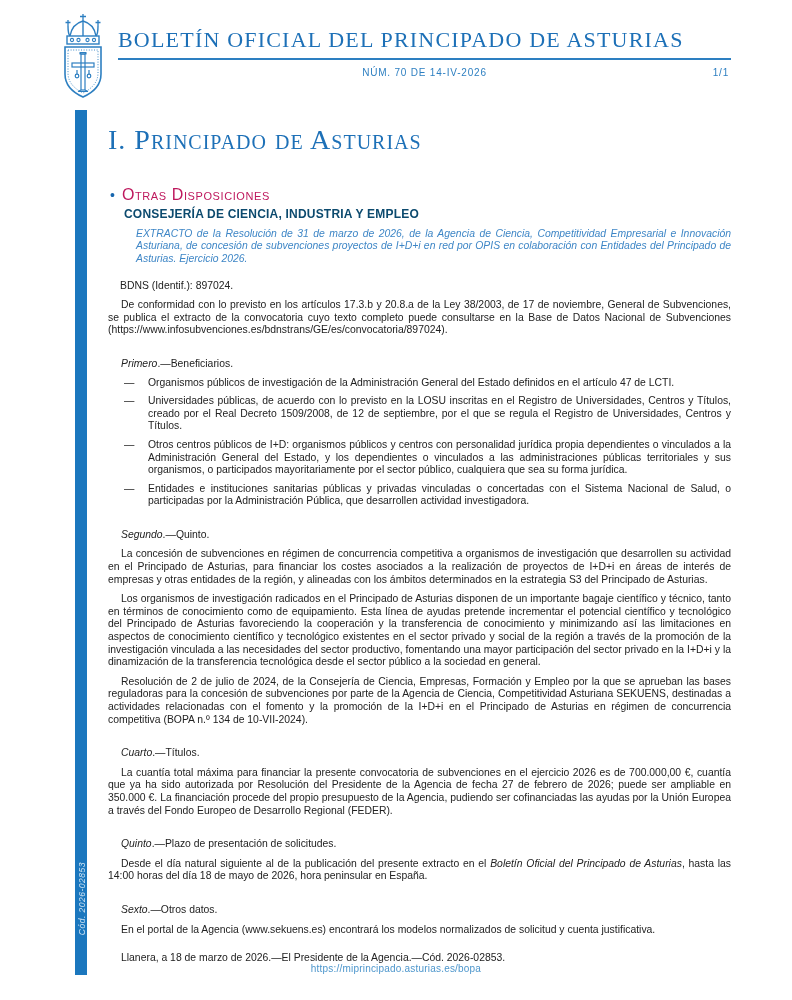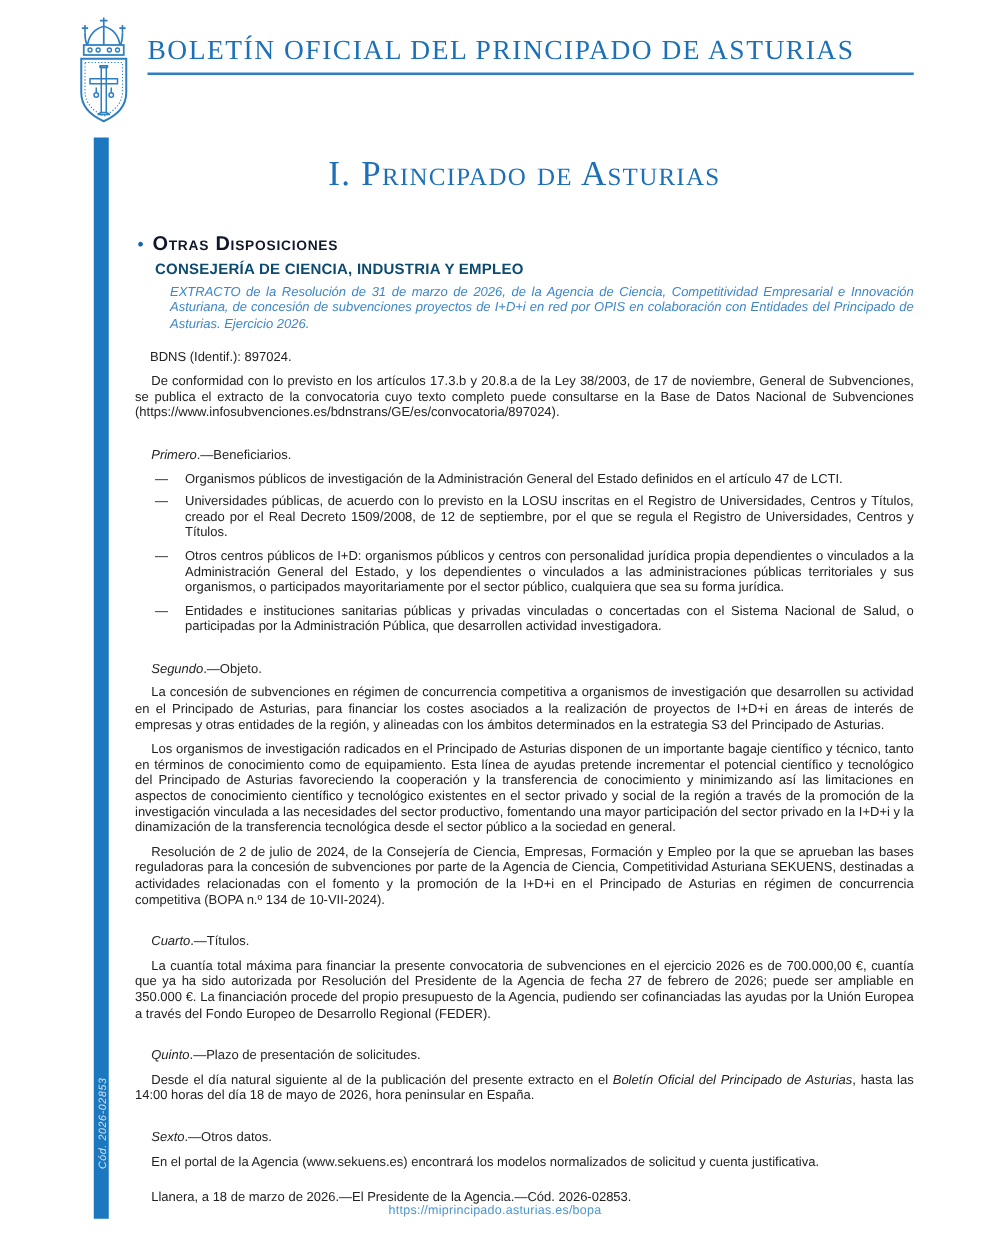--- a/index.html
+++ b/index.html
@@ -68,35 +68,34 @@
     font-size: 10.4px;
     line-height: 12.6px;
   }
   .doc-title {
     font-family: "Liberation Serif", "DejaVu Serif", serif;
     font-variant: small-caps;
     font-weight: normal;
     font-size: 28px;
     letter-spacing: 1px;
     color: #1d70b7;
-    text-align: center;
     margin: 4px 0 42px 0;
   }
   .category-row {
     display: flex;
     align-items: baseline;
     margin-left: 2px;
   }
   .category-bullet { color: #1766ae; font-size: 14px; margin-right: 7px; }
   .category {
     font-variant: small-caps;
-    font-weight: bold;
+    font-weight: normal;
     font-size: 16px;
     letter-spacing: 0.6px;
-    color: #0f172a;
+    color: #be185d;
   }
   .department {
     margin: 7px 0 0 16px;
     font-size: 12px;
     letter-spacing: 0.2px;
     color: #0c4a6e;
   }
   .agency {
     margin: 8px 0 0 12px;
     font-size: 10.4px;
@@ -169,20 +168,24 @@
           <path d="M20 79.5 h10 M20 79.5 l3 -1.5 M30 79.5 l-3 -1.5"></path>
           <path d="M19 58 v4 M31 58 v4"></path>
           <circle cx="19" cy="64" r="1.8"></circle>
           <circle cx="31" cy="64" r="1.8"></circle>
         </g>
       </svg>
     </div>
     <div class="head-main">
       <div class="masthead">BOLETÍN OFICIAL DEL PRINCIPADO DE ASTURIAS</div>
       <div class="head-rule"></div>
+      <div class="issue-row">
+        <span>NÚM. 70 DE 14-IV-2026</span>
+        <span class="page-num">1/1</span>
+      </div>
     </div>
   </header>
 
   <div class="spine-bar">
     <span class="spine-code">Cód. 2026-02853</span>
   </div>
 
   <main class="content">
     <h1 class="doc-title">I. Principado de Asturias</h1>
 
@@ -209,21 +212,21 @@
     </div>
     <div class="bullet-item">
       <span class="dash-marker">—</span>
       <span>Otros centros públicos de I+D: organismos públicos y centros con personalidad jurídica propia dependientes o vinculados a la Administración General del Estado, y los dependientes o vinculados a las administraciones públicas territoriales y sus organismos, o participados mayoritariamente por el sector público, cualquiera que sea su forma jurídica.</span>
     </div>
     <div class="bullet-item">
       <span class="dash-marker">—</span>
       <span>Entidades e instituciones sanitarias públicas y privadas vinculadas o concertadas con el Sistema Nacional de Salud, o participadas por la Administración Pública, que desarrollen actividad investigadora.</span>
     </div>
 
-    <p class="sec-heading"><i>Segundo</i><span>.—Objeto.</span></p>
+    <p class="sec-heading"><i>Segundo</i><span>.—Quinto.</span></p>
     <p class="body">La concesión de subvenciones en régimen de concurrencia competitiva a organismos de investigación que desarrollen su actividad en el Principado de Asturias, para financiar los costes asociados a la realización de proyectos de I+D+i en áreas de interés de empresas y otras entidades de la región, y alineadas con los ámbitos determinados en la estrategia S3 del Principado de Asturias.</p>
     <p class="body">Los organismos de investigación radicados en el Principado de Asturias disponen de un importante bagaje científico y técnico, tanto en términos de conocimiento como de equipamiento. Esta línea de ayudas pretende incrementar el potencial científico y tecnológico del Principado de Asturias favoreciendo la cooperación y la transferencia de conocimiento y minimizando así las limitaciones en aspectos de conocimiento científico y tecnológico existentes en el sector privado y social de la región a través de la promoción de la investigación vinculada a las necesidades del sector productivo, fomentando una mayor participación del sector privado en la I+D+i y la dinamización de la transferencia tecnológica desde el sector público a la sociedad en general.</p>
 
     <p class="body">Resolución de 2 de julio de 2024, de la Consejería de Ciencia, Empresas, Formación y Empleo por la que se aprueban las bases reguladoras para la concesión de subvenciones por parte de la Agencia de Ciencia, Competitividad Asturiana SEKUENS, destinadas a actividades relacionadas con el fomento y la promoción de la I+D+i en el Principado de Asturias en régimen de concurrencia competitiva (BOPA n.º 134 de 10-VII-2024).</p>
 
     <p class="sec-heading"><i>Cuarto</i><span>.—Títulos.</span></p>
     <p class="body">La cuantía total máxima para financiar la presente convocatoria de subvenciones en el ejercicio 2026 es de 700.000,00 €, cuantía que ya ha sido autorizada por Resolución del Presidente de la Agencia de fecha 27 de febrero de 2026; puede ser ampliable en 350.000 €. La financiación procede del propio presupuesto de la Agencia, pudiendo ser cofinanciadas las ayudas por la Unión Europea a través del Fondo Europeo de Desarrollo Regional (FEDER).</p>
 
     <p class="sec-heading"><i>Quinto</i><span>.—Plazo de presentación de solicitudes.</span></p>
     <p class="body"><span>Desde el día natural siguiente al de la publicación del presente extracto en el </span><i>Boletín Oficial del Principado de Asturias</i><span>, hasta las 14:00 horas del día 18 de mayo de 2026, hora peninsular en España.</span></p>

